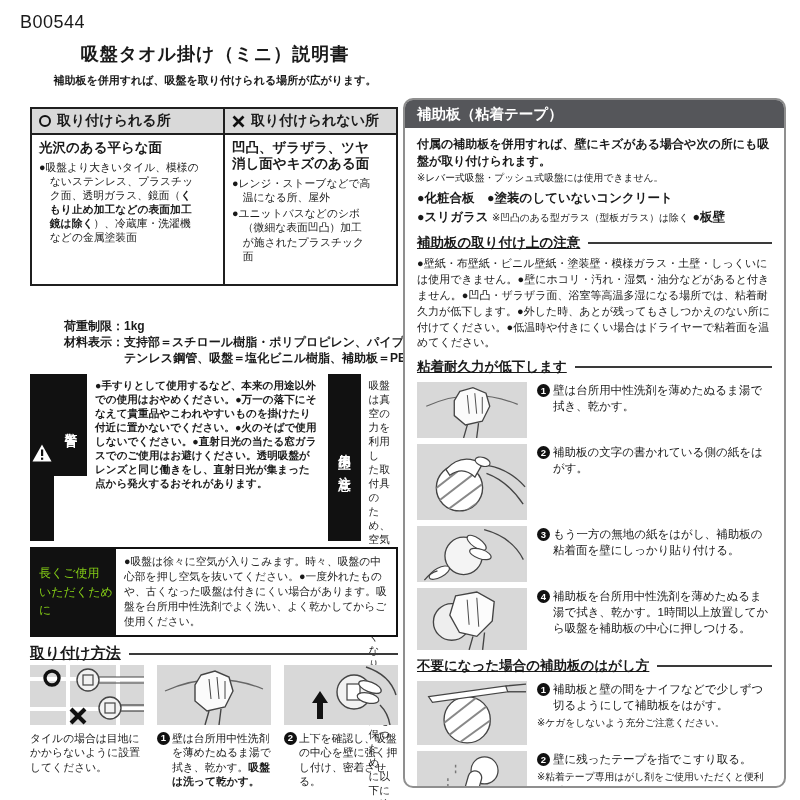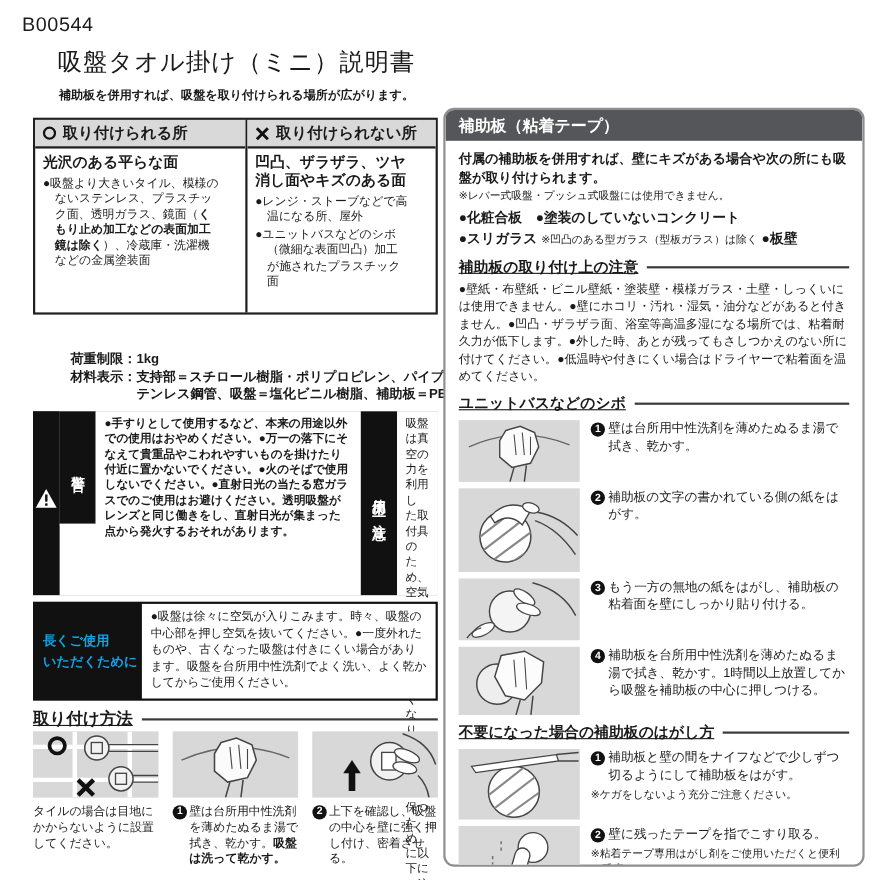--- a/index.html
+++ b/index.html
@@ -3,21 +3,21 @@
 <meta charset="utf-8">
 <style>
   * { margin:0; padding:0; box-sizing:border-box; }
   html,body { background:#fff; }
   body { font-family:"Liberation Sans","DejaVu Sans",sans-serif; color:#1a1a1a; }
   .sheet { position:relative; width:800px; height:800px; background:#fff; overflow:hidden; }
 
   
   .product-code { position:absolute; left:20px; top:12px; font-size:18px; letter-spacing:.5px; }
   .title-wrap { position:absolute; left:30px; top:42px; width:370px; text-align:center; }
-  .doc-title { font-size:22px; font-weight:normal; letter-spacing:1px; }
+  .doc-title { font-size:18px; font-weight:bold; letter-spacing:1px; }
   .doc-subtitle { font-size:11px; font-weight:bold; margin-top:7px; }
 
   
   .attach-table { position:absolute; left:30px; top:107px; width:368px; height:179px;
     border:2px solid #1f1f1f; display:flex; }
   .at-col { display:flex; flex-direction:column; }
   .at-col.ok { width:193px; border-right:2px solid #1f1f1f; }
   .at-col.ng { flex:1; }
   .at-header { height:26px; background:#d9d9d9; border-bottom:2px solid #1f1f1f;
     display:flex; align-items:center; gap:6px; padding:0 7px; font-weight:bold; font-size:14px; }
@@ -43,21 +43,21 @@
   .warn-row.r1 { height:104px; border-bottom:2px solid #fff; }
   .warn-row.r2 { flex:1; }
   .warn-label { width:33px; flex:none; background:#111; color:#fff; font-weight:bold; font-size:12.5px;
     writing-mode:vertical-rl; text-orientation:upright; display:flex; align-items:center; justify-content:center;
     letter-spacing:2px; }
   .warn-text { flex:1; background:#fff; padding:5px 8px; font-size:10.6px; line-height:1.32; }
   .warn-row.r1 .warn-text { font-weight:bold; }
 
   
   .longuse { position:absolute; left:30px; top:547px; width:368px; height:90px; background:#111; display:flex; }
-  .lu-label { width:99px; flex:none; color:#0ea5e9; font-weight:bold; font-size:12px; line-height:1.55;
+  .lu-label { width:86px; flex:none; color:#84cc16; font-weight:normal; font-size:12px; line-height:1.55;
     display:flex; flex-direction:column; justify-content:center; padding-left:9px; }
   .lu-text { flex:1; background:#fff; margin:2px 2px 2px 0; padding:5px 8px; font-size:10.8px; line-height:1.4; }
 
   
   .rule-head { display:flex; align-items:center; font-weight:bold;text-decoration:underline; }
   .rule-head::after { content:""; flex:1; border-top:2px solid #3a3a3a; margin-left:8px; }
 
   
   .install-head { position:absolute; left:30px; top:644px; width:368px; font-size:15px; }
   .install-panels { position:absolute; left:30px; top:665px; width:368px; display:flex; gap:13px; }
@@ -238,21 +238,21 @@
           <span>●板壁</span>
         </div>
       </div>
 
       <div class="rule-head aux-rule">
         <span>補助板の取り付け上の注意</span>
       </div>
       <div class="aux-caution-text">●壁紙・布壁紙・ビニル壁紙・塗装壁・模様ガラス・土壁・しっくいには使用できません。●壁にホコリ・汚れ・湿気・油分などがあると付きません。●凹凸・ザラザラ面、浴室等高温多湿になる場所では、粘着耐久力が低下します。●外した時、あとが残ってもさしつかえのない所に付けてください。●低温時や付きにくい場合はドライヤーで粘着面を温めてください。</div>
 
       <div class="rule-head aux-rule">
-        <span>ユニットバスなどのシボ</span>
+        <span>粘着耐久力が低下します</span>
       </div>
 
       <div class="step-row">
         <svg class="illus step-illus" width="110" height="56" viewBox="0 0 114 60">
           <rect width="114" height="60" fill="#d8d8d8"></rect>
           <path d="M8 26 Q57 4 106 24" stroke="#666" stroke-width="1.3" fill="none"></path>
           <path d="M44 10 L58 6 L72 12 L76 26 L68 42 L50 46 L38 36 L38 20 Z" fill="#fbfbfb" stroke="#444" stroke-width="1.4"></path>
           <line x1="52" y1="14" x2="54" y2="34" stroke="#444" stroke-width="1"></line>
           <line x1="60" y1="12" x2="62" y2="34" stroke="#444" stroke-width="1"></line>
           <line x1="68" y1="16" x2="68" y2="34" stroke="#444" stroke-width="1"></line>

